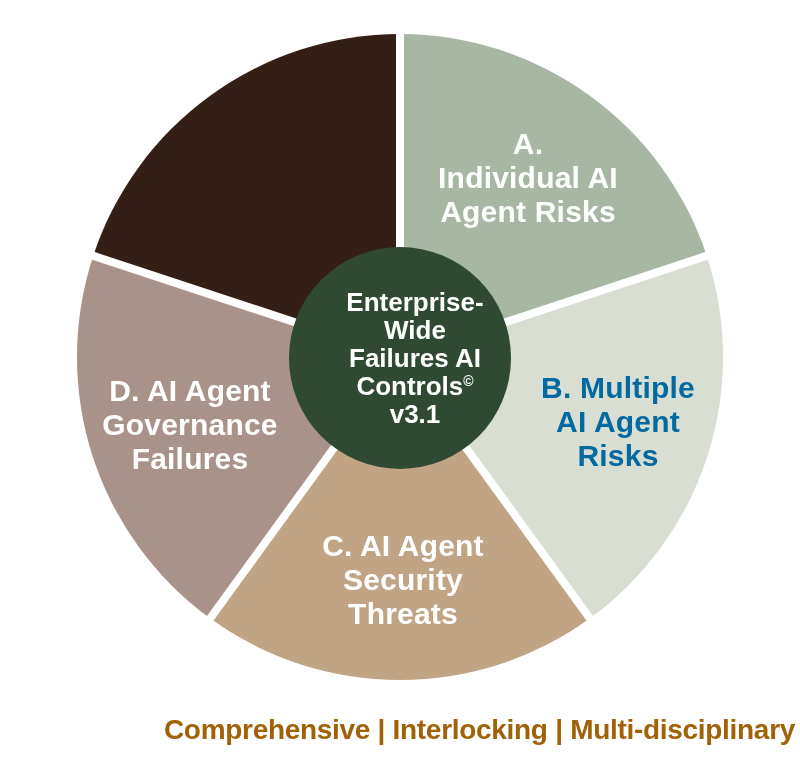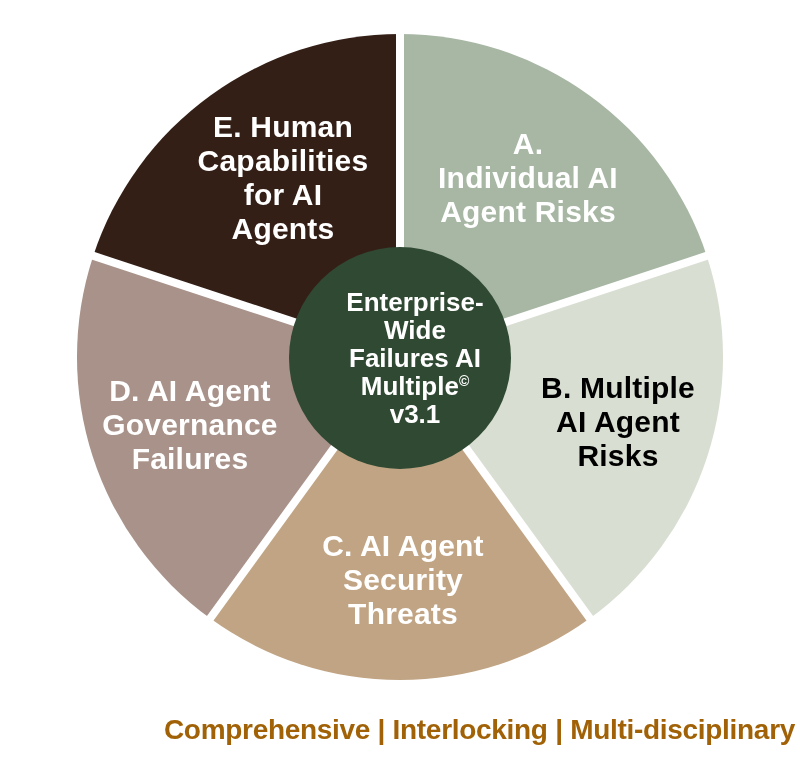--- a/index.html
+++ b/index.html
@@ -25,21 +25,21 @@
     transform: translate(-50%, -50%);
     text-align: center;
     white-space: pre-line;
     font-weight: bold;
     font-size: 30px;
     line-height: 34px;
     letter-spacing: 0.2px;
     pointer-events: none;
   }
   .seg-label.white { color: #ffffff; }
-  .seg-label.gray  { color: #000000; }
+  .seg-label.gray  { color: #0369a1; }
   .center-title {
     position: absolute;
     left: 415px;
     top: 358px;
     transform: translate(-50%, -50%);
     text-align: center;
     color: #ffffff;
     font-weight: bold;
     font-size: 26px;
     line-height: 28px;
@@ -98,28 +98,24 @@
 Risks</div>
 
   <div class="seg-label white" style="left:403px; top:580px;">C. AI Agent
 Security
 Threats</div>
 
   <div class="seg-label white" style="left:190px; top:425px;">D. AI Agent
 Governance
 Failures</div>
 
-  <div class="seg-label white" style="left:283px; top:178px;">E. Human
-Capabilities
-for AI
-Agents</div>
 
   <div class="center-title">
     <div>Enterprise-</div>
     <div>Wide</div>
     <div>Failures AI</div>
-    <div><span>Multiple</span><sup>©</sup></div>
+    <div><span>Controls</span><sup>©</sup></div>
     <div>v3.1</div>
   </div>
 
   <div class="caption">Comprehensive | Interlocking | Multi-disciplinary</div>
 
 </div>
 
 </body></html>

